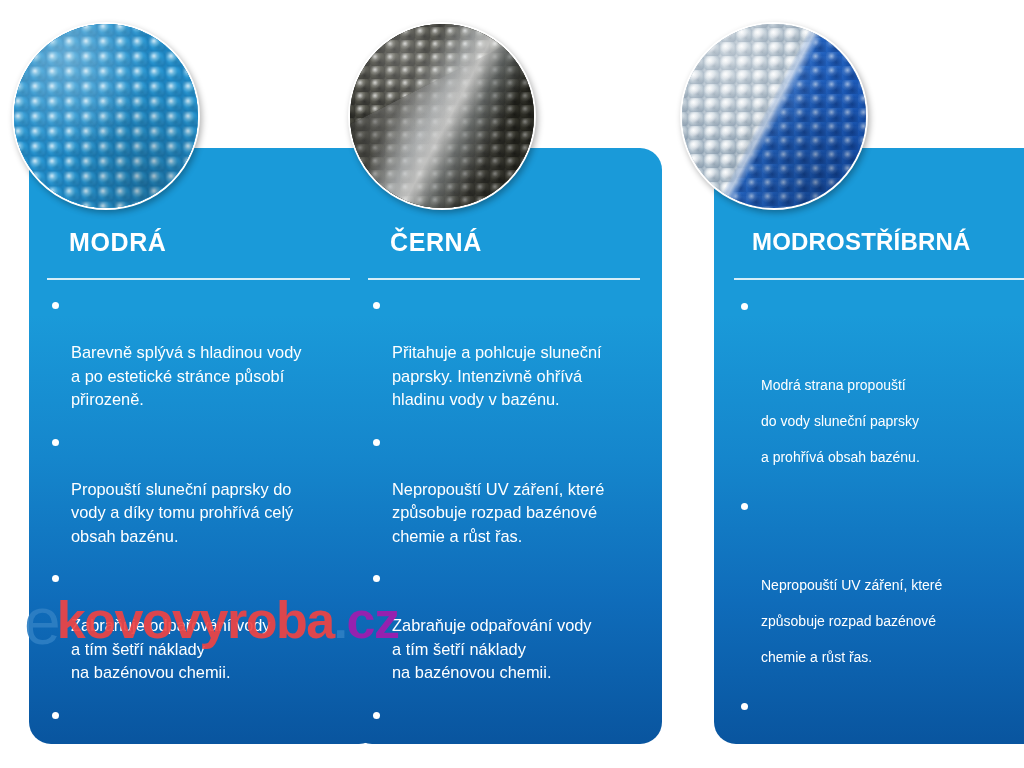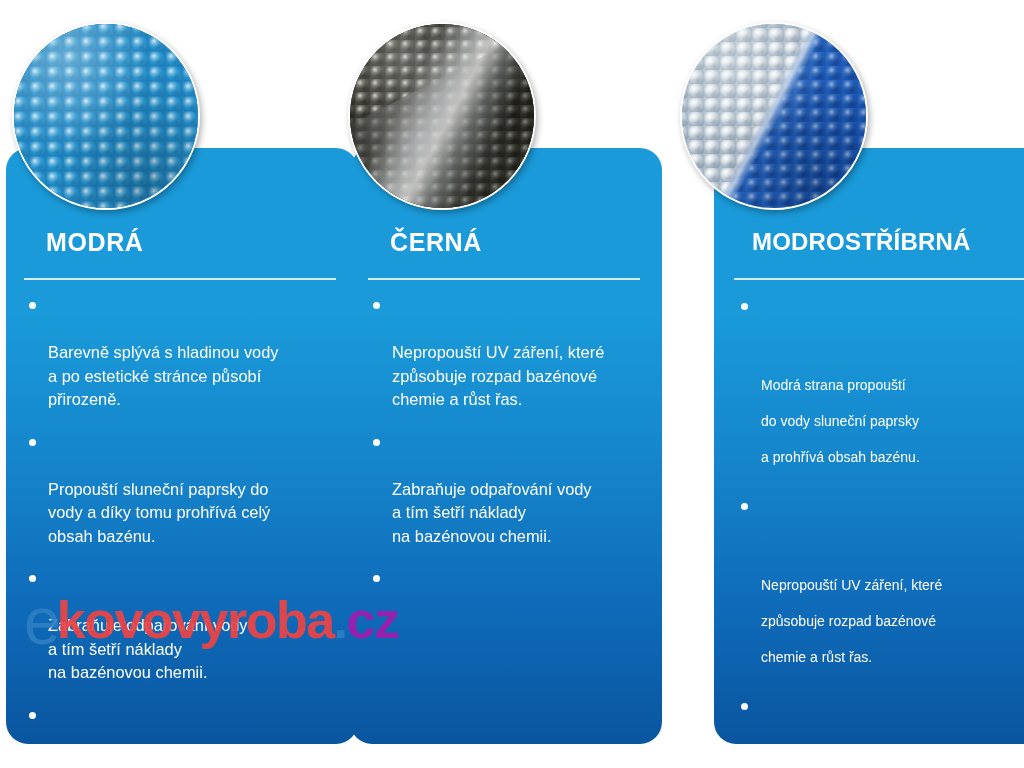--- a/index.html
+++ b/index.html
@@ -25,21 +25,21 @@
 
   
   .card {
     position: absolute;
     top: 148px;
     height: 596px;
     border-radius: 22px;
     background: linear-gradient(to bottom, #1a9ad9 0%, #1a9ad9 28%, #1586cc 52%, #0f6cba 76%, #09559f 100%);
     overflow: hidden;
   }
-  #card-1 { left: 6px;  width: 352px; }
+  #card-1 { left: 29px;  width: 352px; }
   #card-2 { left: 350px; width: 312px; }
   #card-3 { left: 682px; width: 375px; margin-left: 32px; }
 
   .card-inner {
     position: absolute;
     left: 0; top: 0; right: 0; bottom: 0;
     padding: 0;
   }
 
   
@@ -286,20 +286,26 @@
     </div>
   </div>
 
   <div class="card" id="card-2">
     <div class="card-inner">
       <div class="card-heading">ČERNÁ</div>
       <div class="heading-rule"></div>
       <ul class="bullets">
         <li class="bullet-item">
           <span class="bullet-dot"></span>
+          <span>Přitahuje a pohlcuje sluneční
+paprsky. Intenzivně ohřívá
+hladinu vody v bazénu.</span>
+        </li>
+        <li class="bullet-item">
+          <span class="bullet-dot"></span>
           <span>Nepropouští UV záření, které
 způsobuje rozpad bazénové
 chemie a růst řas.</span>
         </li>
         <li class="bullet-item">
           <span class="bullet-dot"></span>
           <span>Zabraňuje odpařování vody
 a tím šetří náklady
 na bazénovou chemii.</span>
         </li>

